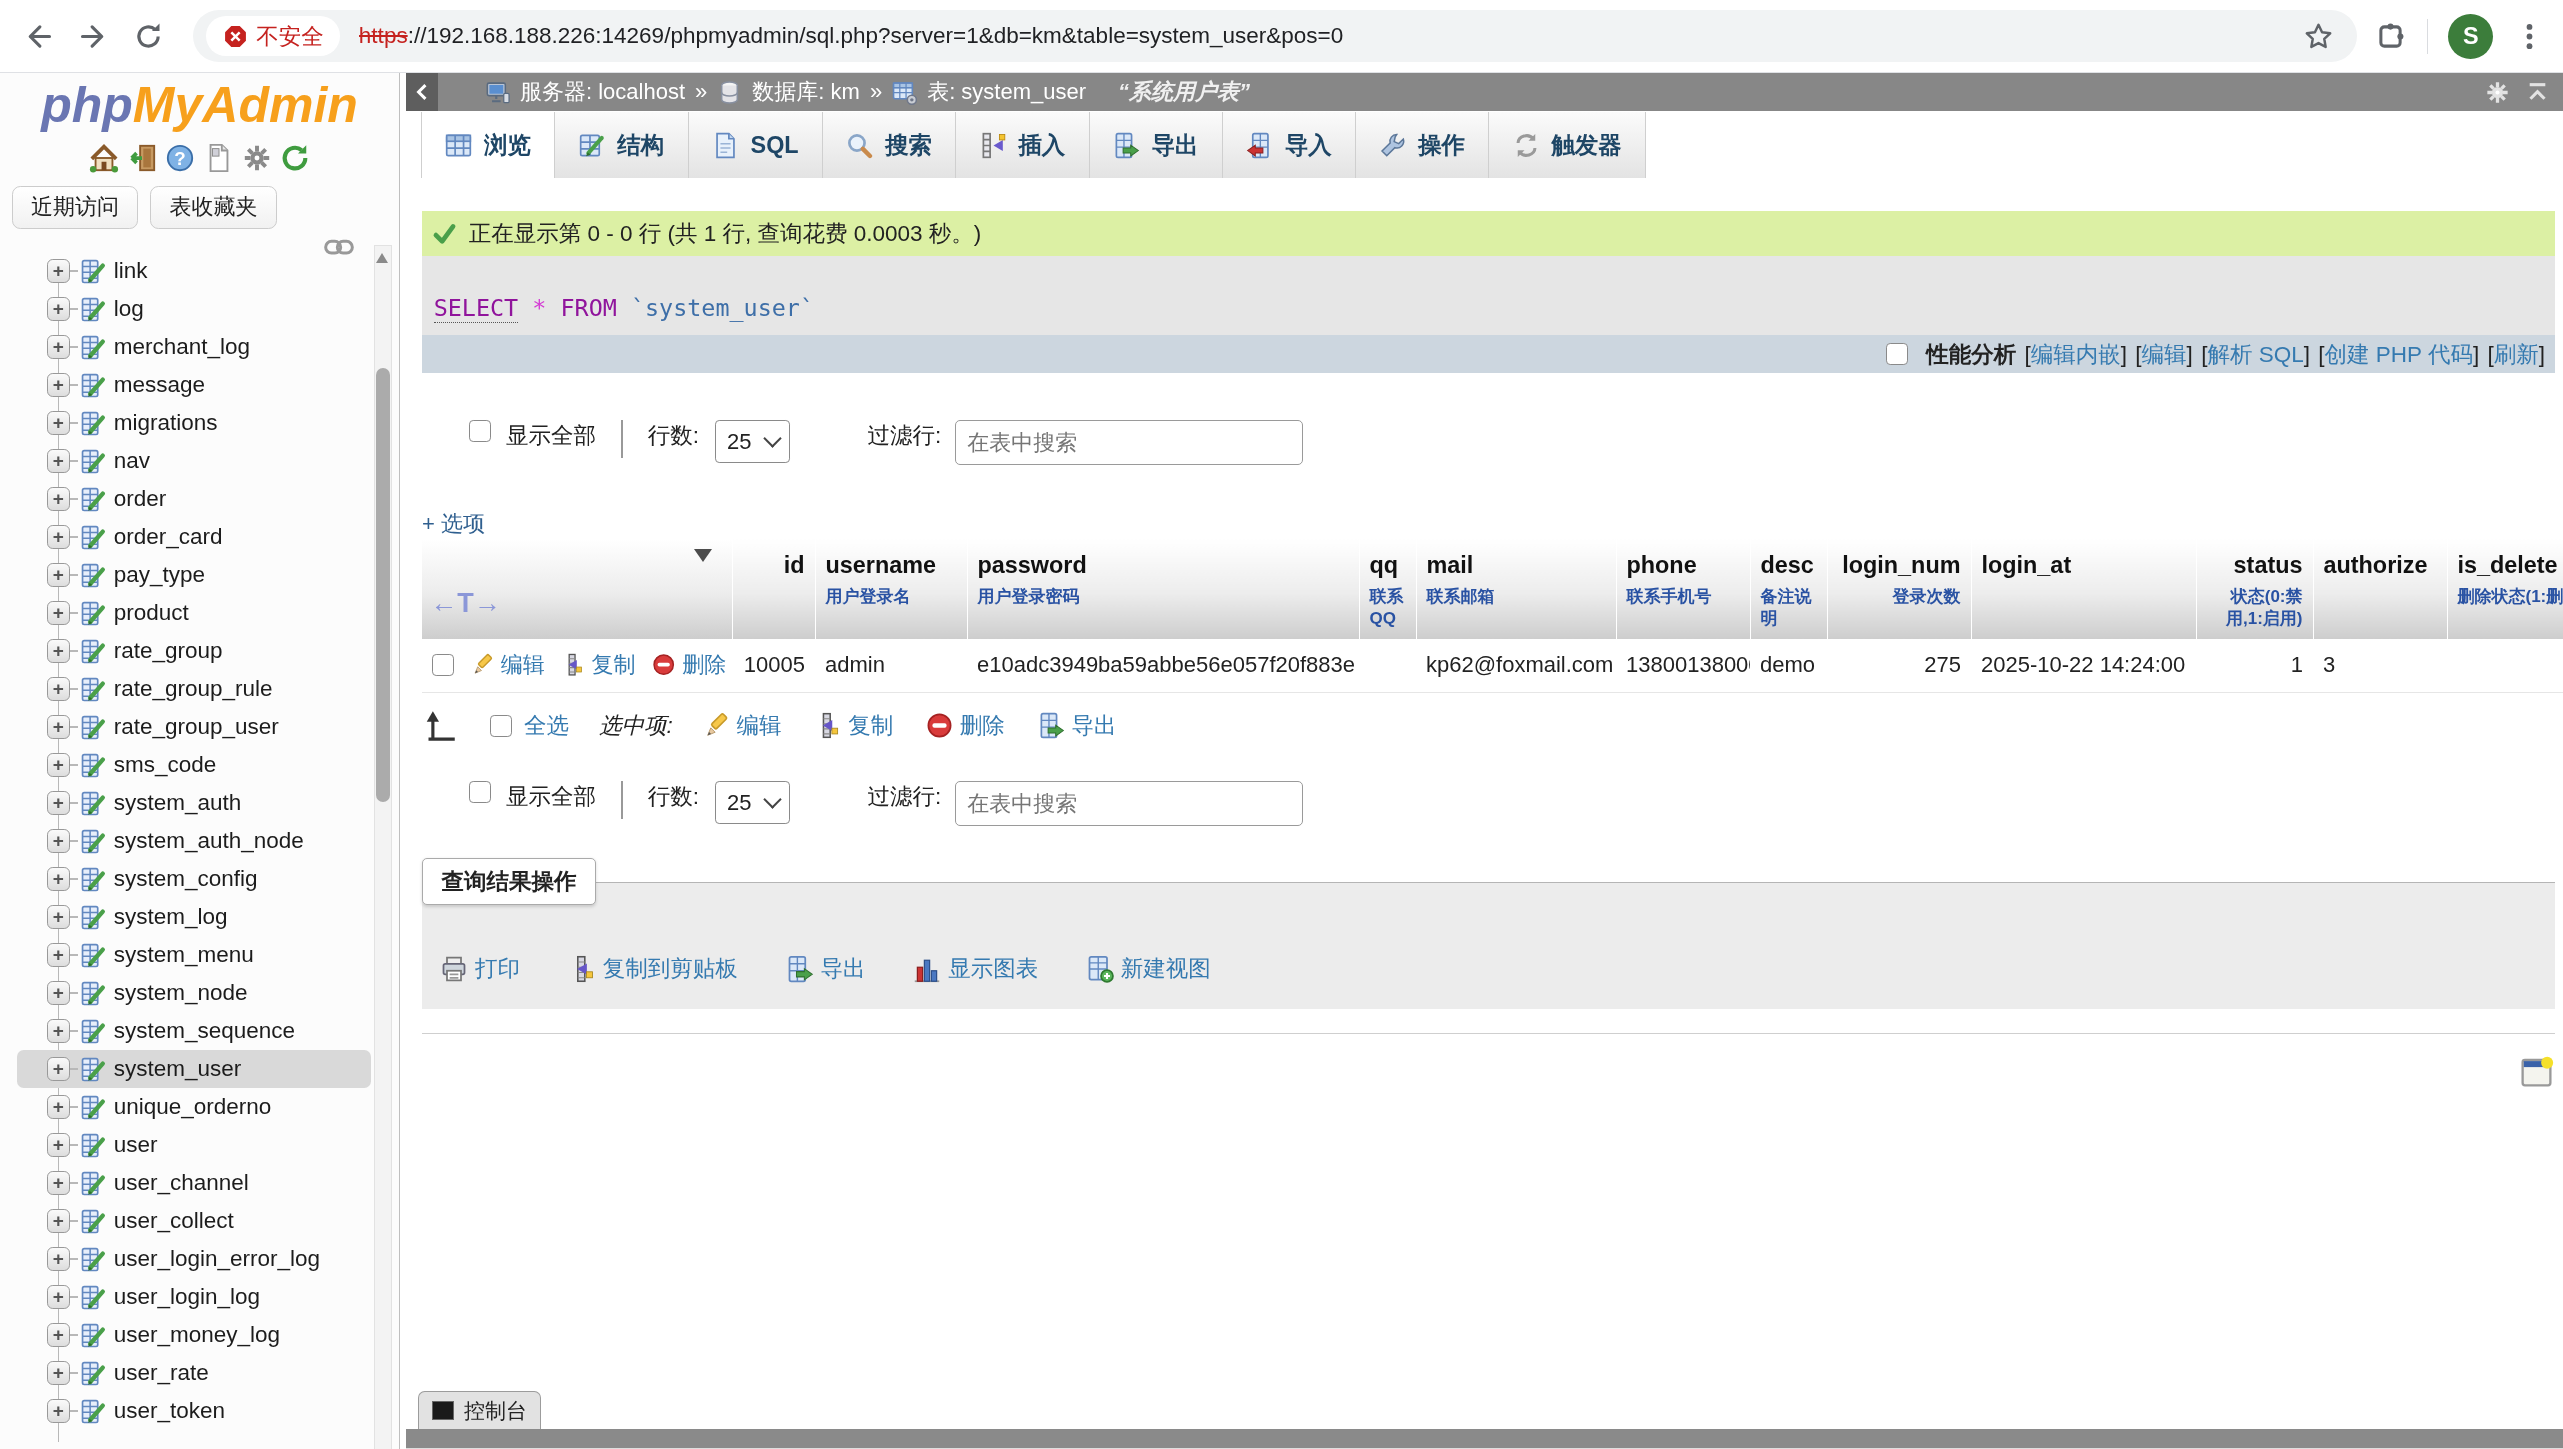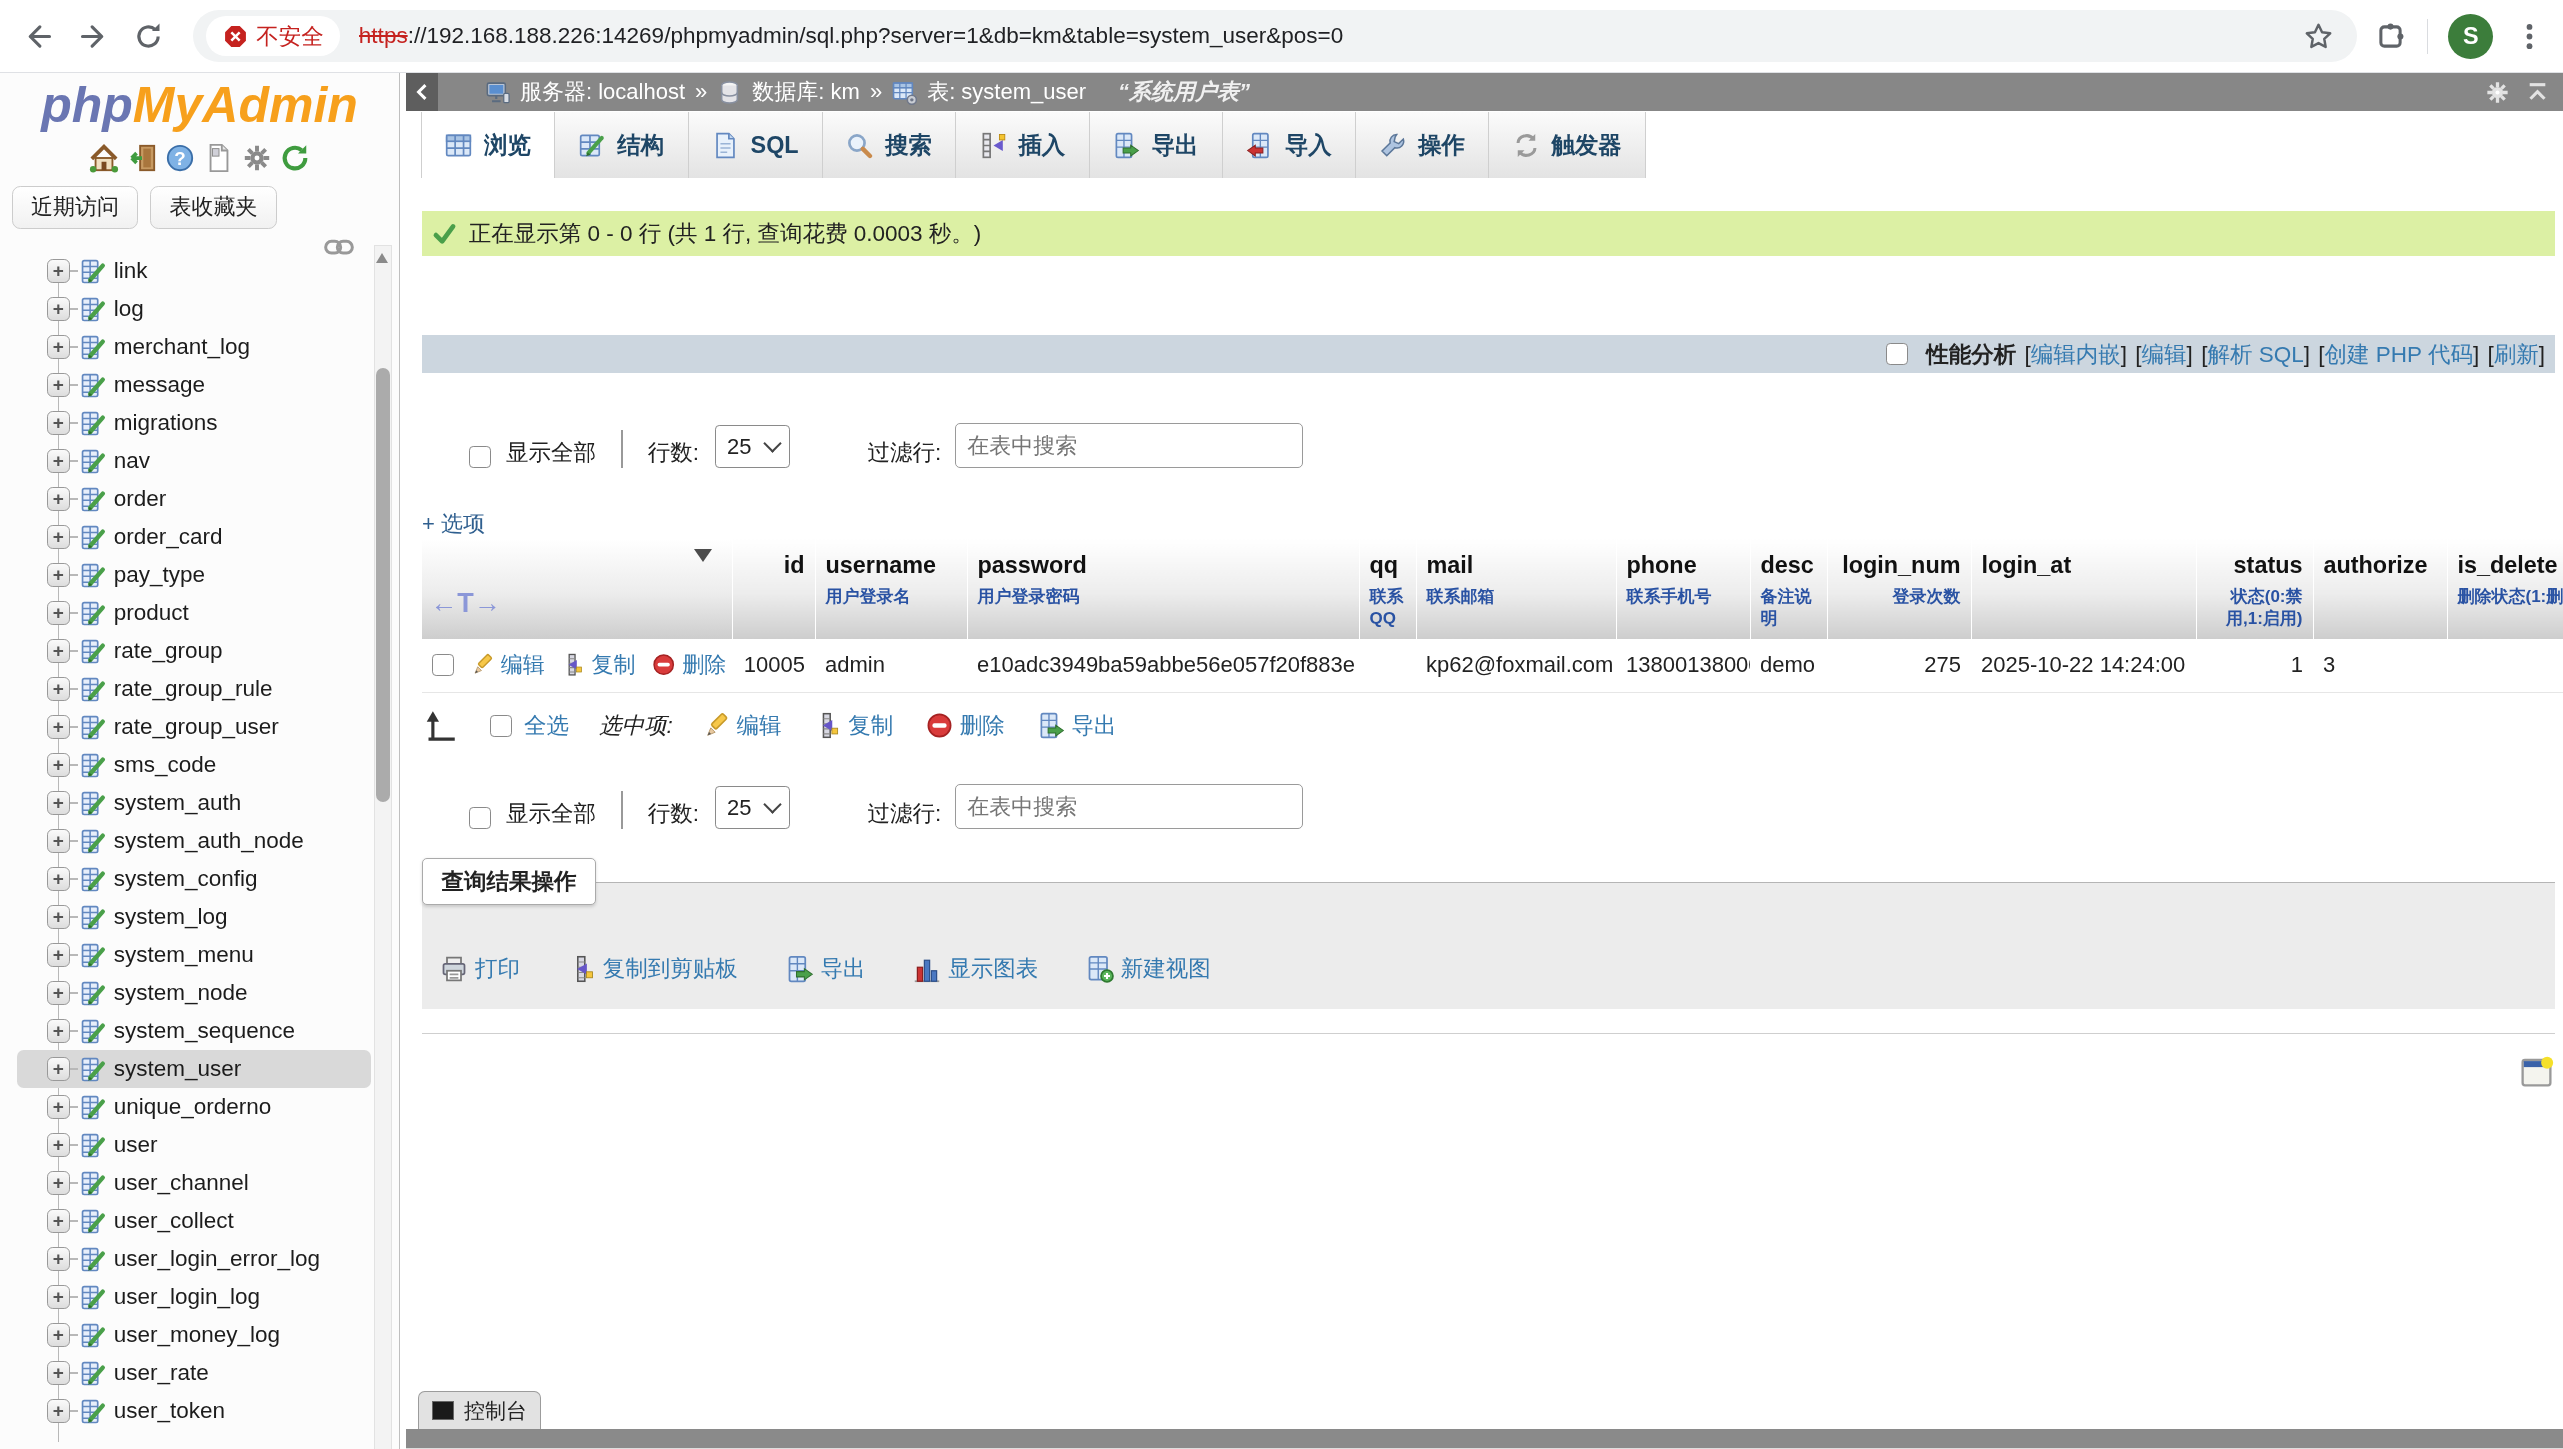--- a/index.html
+++ b/index.html
@@ -89,21 +89,21 @@
       font-family:"DejaVu Sans Mono","Liberation Mono",monospace;font-size:23.4px}
   .kw{color:#90149c}.kw-u{border-bottom:1.7px dotted #555}
   .star-tok{color:#d43bd4}.ident{color:#3e6fa8}
   .profiling{top:157px;height:38px;background:#ccd6df;display:flex;align-items:center;
       justify-content:flex-end;gap:8.3px;padding-right:10px;font-size:22.5px}
   .profiling .lbl{font-weight:bold;margin-left:10px}
   .plinks{display:flex;gap:8.3px}
   .plink a{color:#357ab0}
   .br-ch{color:#222}
 
-  .filterrow{display:flex;align-items:flex-end;font-size:22.5px;height:48px}
+  .filterrow{display:flex;align-items:flex-start;font-size:22.5px;height:48px}
   #filter1{top:242px}#filter2{top:603px}
   .filterrow input[type=checkbox]{margin-left:47px}
   .f-lab{margin-left:15px}
   .f-sep{width:1.7px;height:38px;background:#999;margin:0 25px}
   .rows-select{display:flex;align-items:center;gap:15px;border:1.7px solid #8a8a8a;border-radius:4.2px;
       height:43px;padding:0 10px 0 11px;font-size:22px;margin-left:16px;background:#fff;box-sizing:border-box}
   .caret{width:11px;height:11px;border:solid #444;border-width:0 2.5px 2.5px 0;transform:rotate(45deg);margin-top:-5.8px}
   .f-filter-lab{margin-left:77px}
   .f-input{width:348px;height:45px;font-size:22px;border:1.7px solid #9a9a9a;border-radius:5px;
       padding:0 11.7px;margin-left:13.4px;color:#222;font-family:inherit;box-sizing:border-box}
@@ -805,20 +805,26 @@
 
   <div class="content">
 
     <div class="band msg">
       <svg style="color:#4a9f4a" viewBox="0 0 30 30" width="25" height="25">
           <use href="#check-icon"></use>
         </svg>
       <span>正在显示第 0 - 0 行 (共 1 行, 查询花费 0.0003 秒。)</span>
     </div>
 
+    <div class="band sqlbox">
+      <span class="kw kw-u">SELECT</span>
+      <span class="star-tok">*</span>
+      <span class="kw">FROM</span>
+      <span class="ident">`system_user`</span>
+    </div>
 
     <div class="band profiling">
       <input type="checkbox" style="">
       <span class="lbl">性能分析</span>
       <div class="plinks">
 
           <span class="plink"><span class="br-ch">[</span><a href="#">编辑内嵌</a><span class="br-ch">]</span></span>
 
           <span class="plink"><span class="br-ch">[</span><a href="#">编辑</a><span class="br-ch">]</span></span>
 

